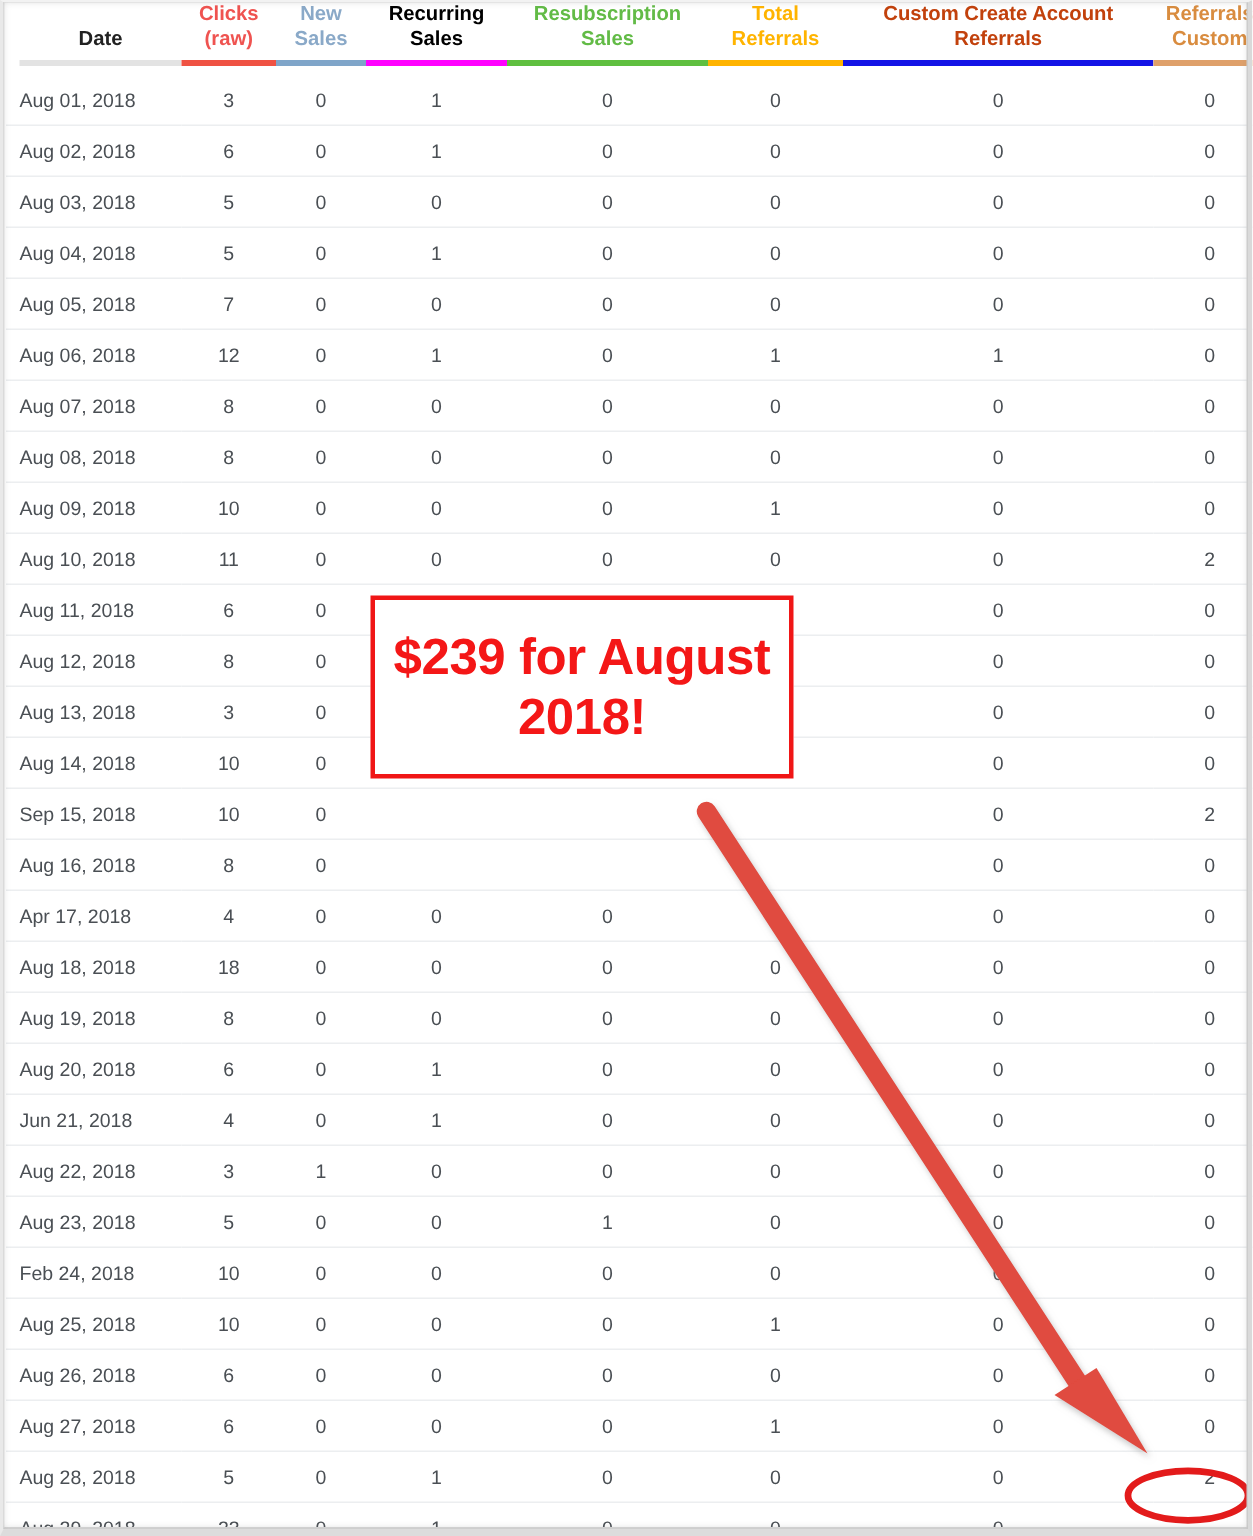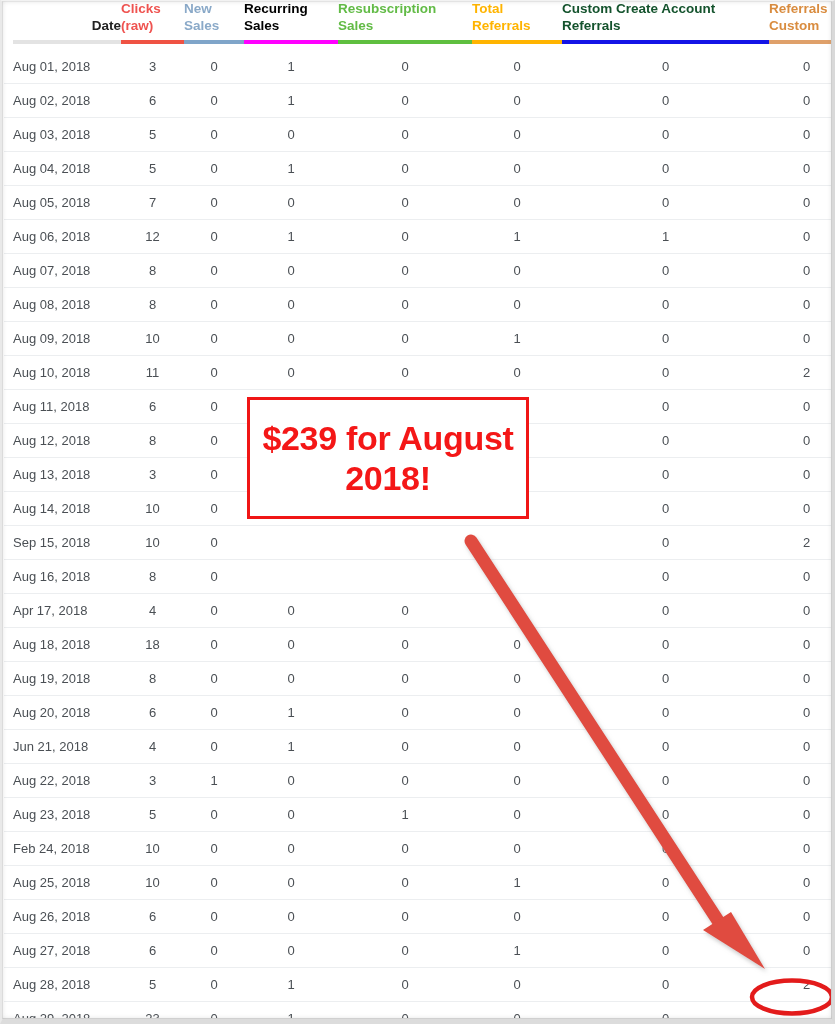--- a/index.html
+++ b/index.html
@@ -51,21 +51,21 @@
     table-layout: fixed;
     z-index: 5;
   }
 
   table.report th {
     padding: 0 0 6px 0;
     vertical-align: bottom;
     font-size: 13.5px;
     font-weight: bold;
     line-height: 17px;
-    text-align: left;
+    text-align: center;
     background: #ffffff;
   }
   table.report th .bar {
     display: block;
     height: 4px;
     margin-top: 6px;
     border-radius: 0;
   }
 
   table.report td {
@@ -87,21 +87,21 @@
     border-top: none;
   }
 
   
   .c-date    { color: #222222; }
   .c-clicks  { color: #ef5350; }
   .c-new     { color: #8aa9c8; }
   .c-recur   { color: #000000; }
   .c-resub   { color: #62bb46; }
   .c-totref  { color: #ffb400; }
-  .c-custom  { color: #14532d; }
+  .c-custom  { color: #c2410c; }
   .c-refcred { color: #d98c3f; }
 
   .b-date    { background: #e3e3e3; }
   .b-clicks  { background: #ef5243; }
   .b-new     { background: #7fa5c9; }
   .b-recur   { background: #ff00ff; }
   .b-resub   { background: #5fbf3f; }
   .b-totref  { background: #ffb400; }
   .b-custom  { background: #1414e6; }
   .b-refcred { background: #dfa06a; }
@@ -159,21 +159,21 @@
       <col style="width:94px">
       <col style="width:134px">
       <col style="width:90px">
       <col style="width:207px">
       <col style="width:75px">
 
     </colgroup>
 
     <thead>
       <tr>
-        <th style="text-align:right;padding-left:9px;">
+        <th style="text-align:center;padding-left:9px;">
           <span class="c-date"></span>
           <span class="c-date">Date</span>
           <span class="bar b-date"></span>
         </th>
         <th>
           <span class="c-clicks">Clicks</span><br>
           <span class="c-clicks">(raw)</span>
           <span class="bar b-clicks"></span>
         </th>
         <th>

